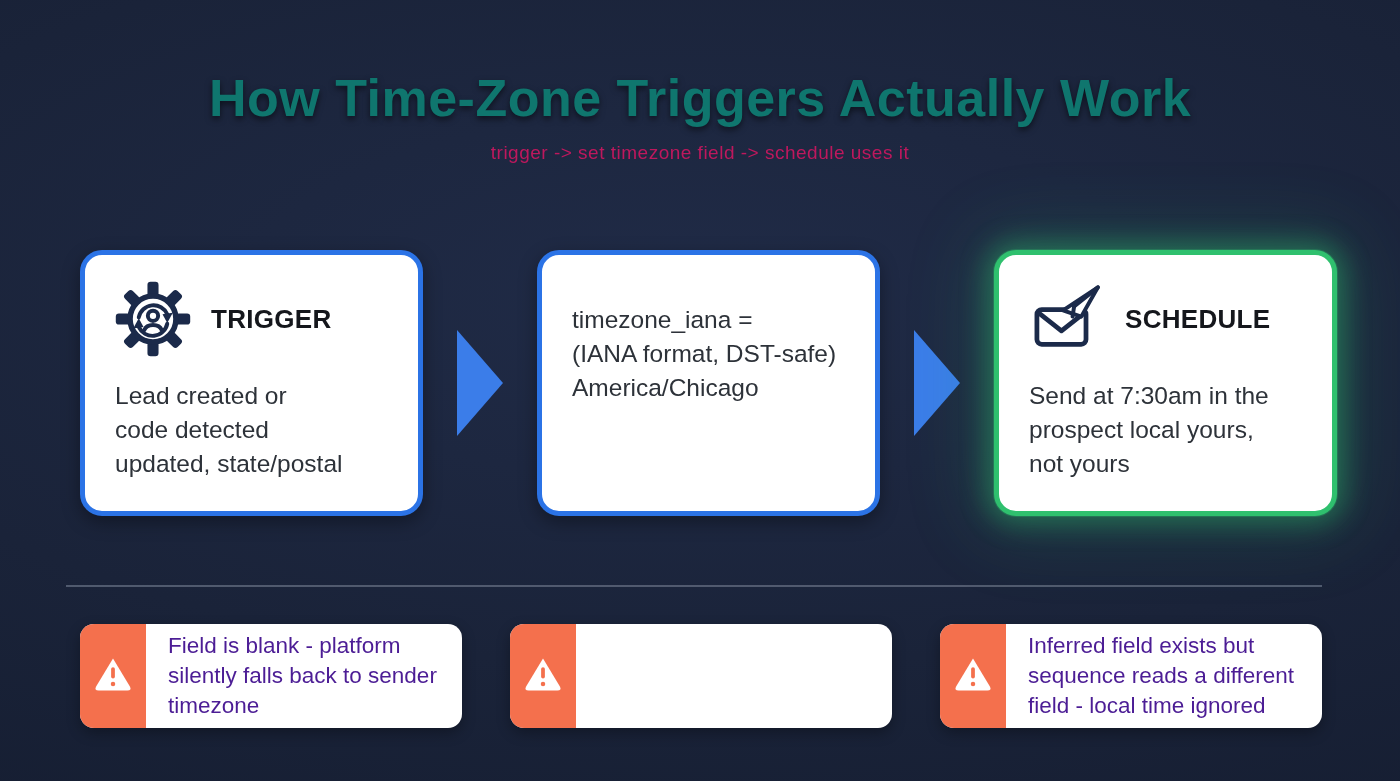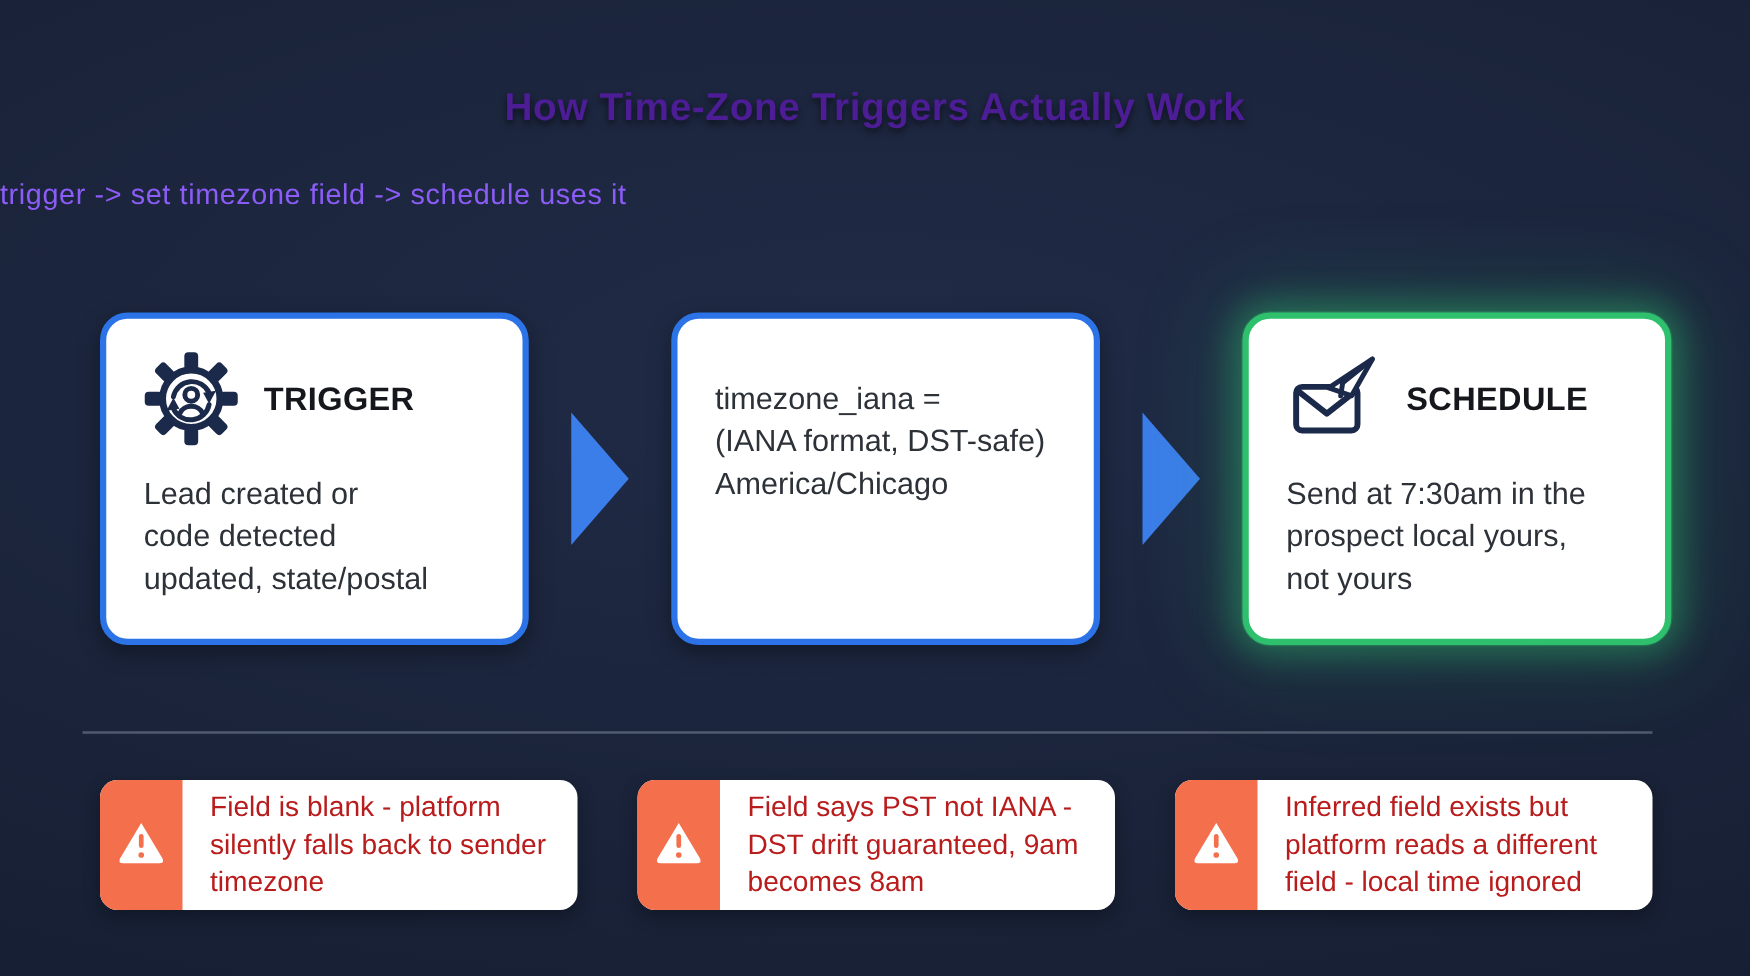--- a/index.html
+++ b/index.html
@@ -7,28 +7,28 @@
   body {
     position:relative; overflow:hidden;
     font-family:"Liberation Sans", sans-serif;
     background:
       radial-gradient(ellipse 130% 95% at 50% 38%, #202b47 0%, #1a2339 50%, #131b2e 100%);
   }
 
   
   .page-title {
     position:absolute; top:68px; left:0; width:100%;
-    text-align:center; font-size:31px; font-weight:800;
-    color:#4c1d95; letter-spacing:.5px;
+    text-align:center; font-size:52px; font-weight:800;
+    color:#0f766e; letter-spacing:.5px;
     text-shadow:0 3px 6px rgba(0,0,0,.55);
   }
   .page-subtitle {
     position:absolute; top:142px; left:0; width:100%;
-    text-align:left; font-size:23px; font-weight:400;
-    color:#8b5cf6; letter-spacing:.5px;
+    text-align:center; font-size:19px; font-weight:400;
+    color:#be185d; letter-spacing:.5px;
   }
 
   
   .flow-row {
     position:absolute; top:250px; left:80px; width:1240px; height:266px;
     display:flex; align-items:stretch;gap:37px;
   }
   .step-card {
     width:343px; flex:0 0 343px;
     background:#ffffff;
@@ -86,21 +86,21 @@
     border-radius:14px; overflow:hidden;
     display:flex; box-shadow:0 5px 14px rgba(0,0,0,.3);
   }
   .warning-stripe {
     flex:0 0 66px; background:#f4704d;
     display:flex; align-items:center; justify-content:center;
   }
   .warning-text {
     flex:1; display:flex; flex-direction:column; justify-content:center;
     padding:8px 16px 8px 22px;
-    font-size:22.5px; color:#b91c1c; line-height:1.33;
+    font-size:22.5px; color:#4c1d95; line-height:1.33;
   }
   .warning-text span { display:block; }
 
   .icon-navy { stroke:#1b2a4a; }
 </style>
 </head>
 <body>
 
 <div class="page-title">How Time-Zone Triggers Actually Work</div>
 <div class="page-subtitle">trigger -&gt; set timezone field -&gt; schedule uses it</div>
@@ -207,37 +207,32 @@
   <div class="warning-card">
     <div class="warning-stripe">
       <span>
         <svg width="40" height="38" viewBox="0 0 64 60">
           <path d="M32 5 L59 50 Q62.5 56.5 55 56.5 L9 56.5 Q1.5 56.5 5 50 Z" fill="#ffffff"></path>
           <rect x="29" y="19" width="6" height="18" rx="3" fill="#f4704d"></rect>
           <circle cx="32" cy="46" r="3.6" fill="#f4704d"></circle>
         </svg>
       </span>
     </div>
-    <div class="warning-text">
-      <span>Field says PST not IANA -</span>
-      <span>DST drift guaranteed, 9am</span>
-      <span>becomes 8am</span>
-    </div>
   </div>
 
   <div class="warning-card">
     <div class="warning-stripe">
       <span>
         <svg width="40" height="38" viewBox="0 0 64 60">
           <path d="M32 5 L59 50 Q62.5 56.5 55 56.5 L9 56.5 Q1.5 56.5 5 50 Z" fill="#ffffff"></path>
           <rect x="29" y="19" width="6" height="18" rx="3" fill="#f4704d"></rect>
           <circle cx="32" cy="46" r="3.6" fill="#f4704d"></circle>
         </svg>
       </span>
     </div>
     <div class="warning-text">
       <span>Inferred field exists but</span>
-      <span>platform reads a different</span>
+      <span>sequence reads a different</span>
       <span>field - local time ignored</span>
     </div>
   </div>
 
 </div>
 
 </body></html>

